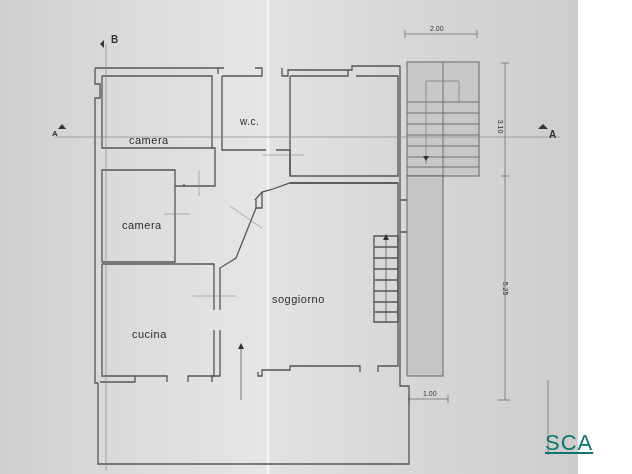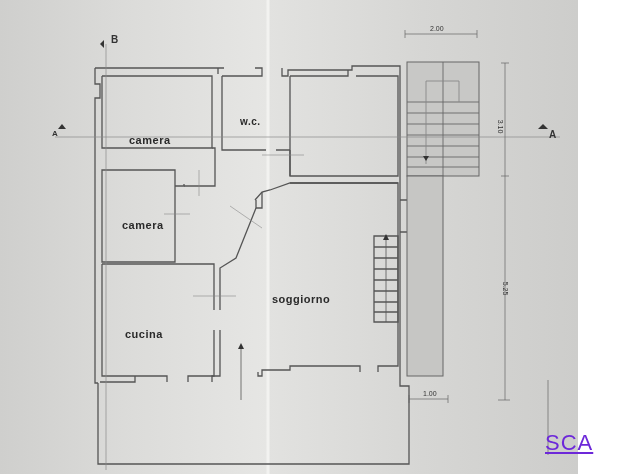--- a/index.html
+++ b/index.html
@@ -1,21 +1,21 @@
 <!DOCTYPE html>
 <html><head>
 <meta charset="utf-8">
 <style>
   html,body{margin:0;padding:0;}
   body{width:632px;height:474px;overflow:hidden;background:#ffffff;position:relative;font-family:"Liberation Sans",sans-serif;}
   #sheet{position:absolute;left:0;top:0;width:632px;height:474px;}
-  .lbl{position:absolute;font-family:"Liberation Sans",sans-serif;color:#2a2a2a;font-weight:bold;letter-spacing:0.5px;}
+  .lbl{position:absolute;font-family:"Liberation Sans",sans-serif;color:#2a2a2a;font-weight:normal;letter-spacing:0.5px;}
   .dim{position:absolute;font-family:"Liberation Sans",sans-serif;color:#333;font-size:7px;}
   .sec{position:absolute;font-family:"Liberation Sans",sans-serif;color:#333;font-weight:bold;font-size:10px;}
-  .scale{position:absolute;font-family:"Liberation Sans",sans-serif;color:#6d28d9;font-size:22px;letter-spacing:1px;text-decoration:underline;}
+  .scale{position:absolute;font-family:"Liberation Sans",sans-serif;color:#0f766e;font-size:22px;letter-spacing:1px;text-decoration:underline;}
 </style>
 </head>
 <body>
 
 <div id="sheet">
   <svg width="632" height="474" viewBox="0 0 632 474" xmlns="http://www.w3.org/2000/svg">
     <defs>
       <linearGradient id="paperL" x1="0" y1="0" x2="1" y2="0">
         <stop offset="0" stop-color="#cfcfcd"></stop>
         <stop offset="0.5" stop-color="#dcdcda"></stop>
@@ -114,21 +114,21 @@
       <line x1="448" y1="395" x2="448" y2="403"></line>
       <line x1="498" y1="400" x2="510" y2="400"></line>
       <line x1="548" y1="380" x2="548" y2="455"></line>
     </g>
   </svg>
 
   
   <div class="lbl" style="left:129px;top:134px;font-size:11px;">camera</div>
   <div class="lbl" style="left:240px;top:116px;font-size:10px;">w.c.</div>
   <div class="lbl" style="left:122px;top:219px;font-size:11px;">camera</div>
-  <div class="lbl" style="left:125px;top:328px;font-size:11px;">cucina</div>
+  <div class="lbl" style="left:132px;top:328px;font-size:11px;">cucina</div>
   <div class="lbl" style="left:272px;top:293px;font-size:11px;">soggiorno</div>
 
   
   <div class="sec" style="left:549px;top:129px;">A</div>
   <div class="sec" style="left:52px;top:129px;font-size:8px;">A</div>
   <div class="sec" style="left:111px;top:34px;">B</div>
 
   
   <div class="dim" style="left:430px;top:25px;">2.00</div>
   <div class="dim" style="left:494px;top:123px;transform:rotate(90deg);">3.10</div>

